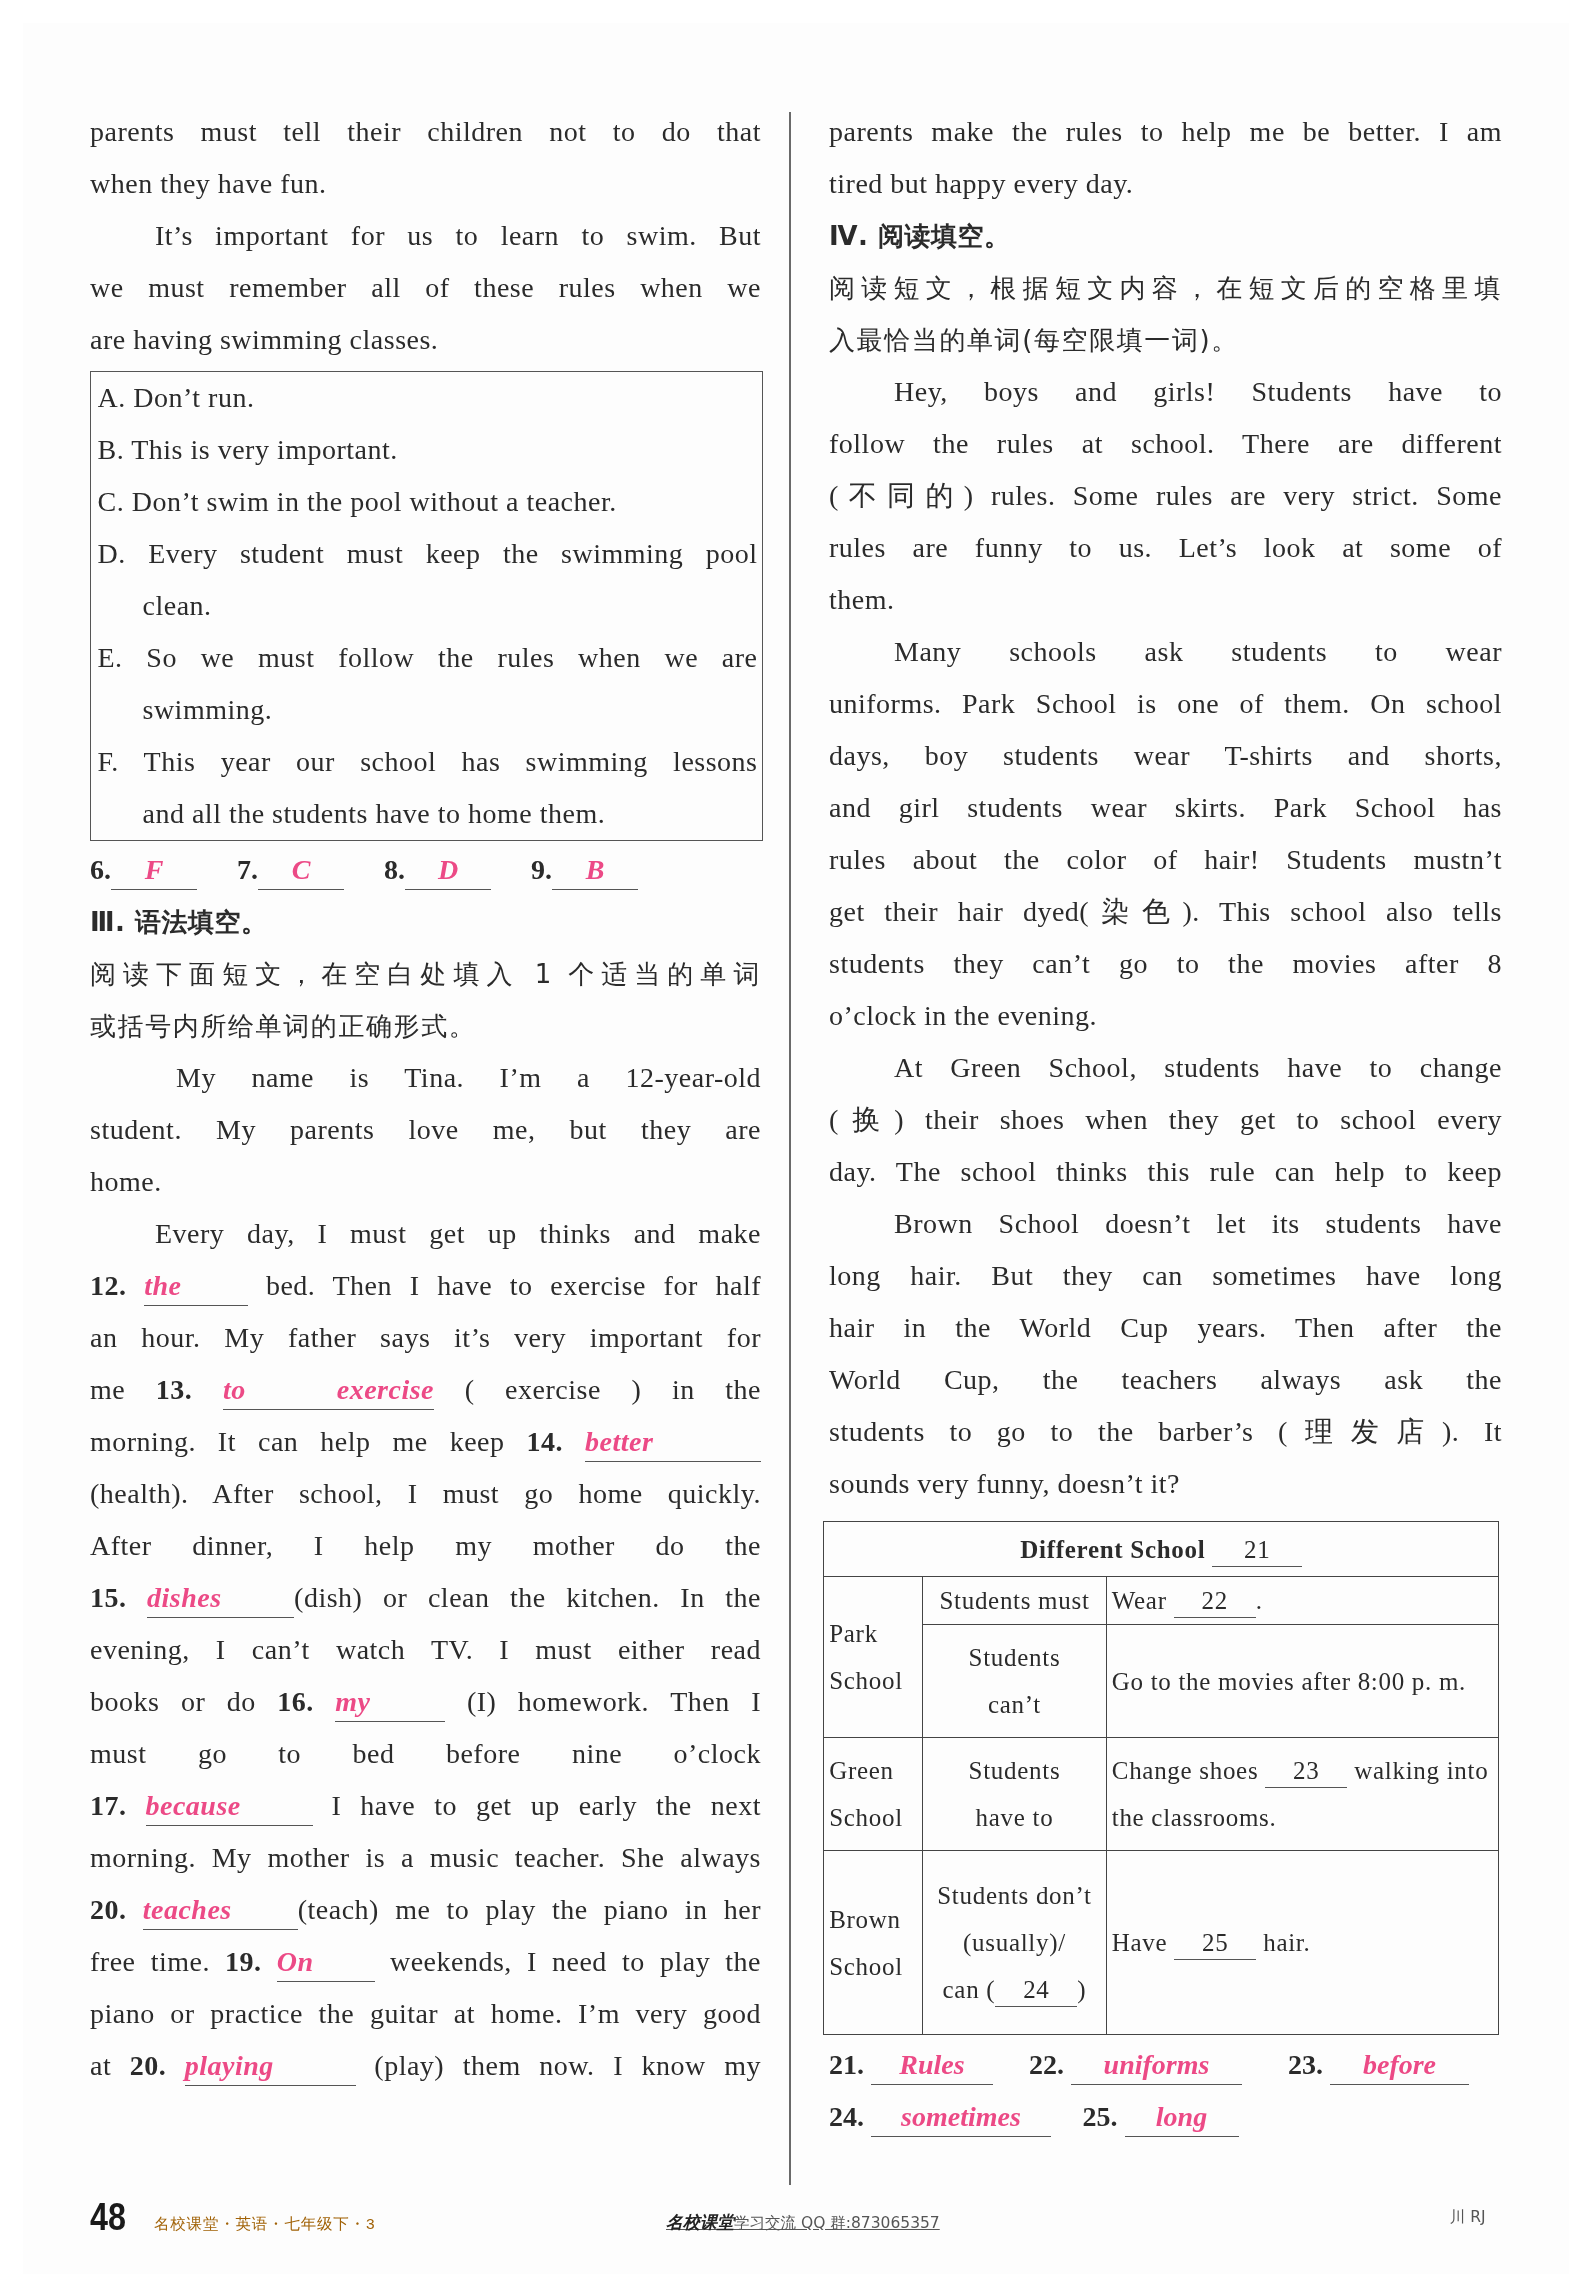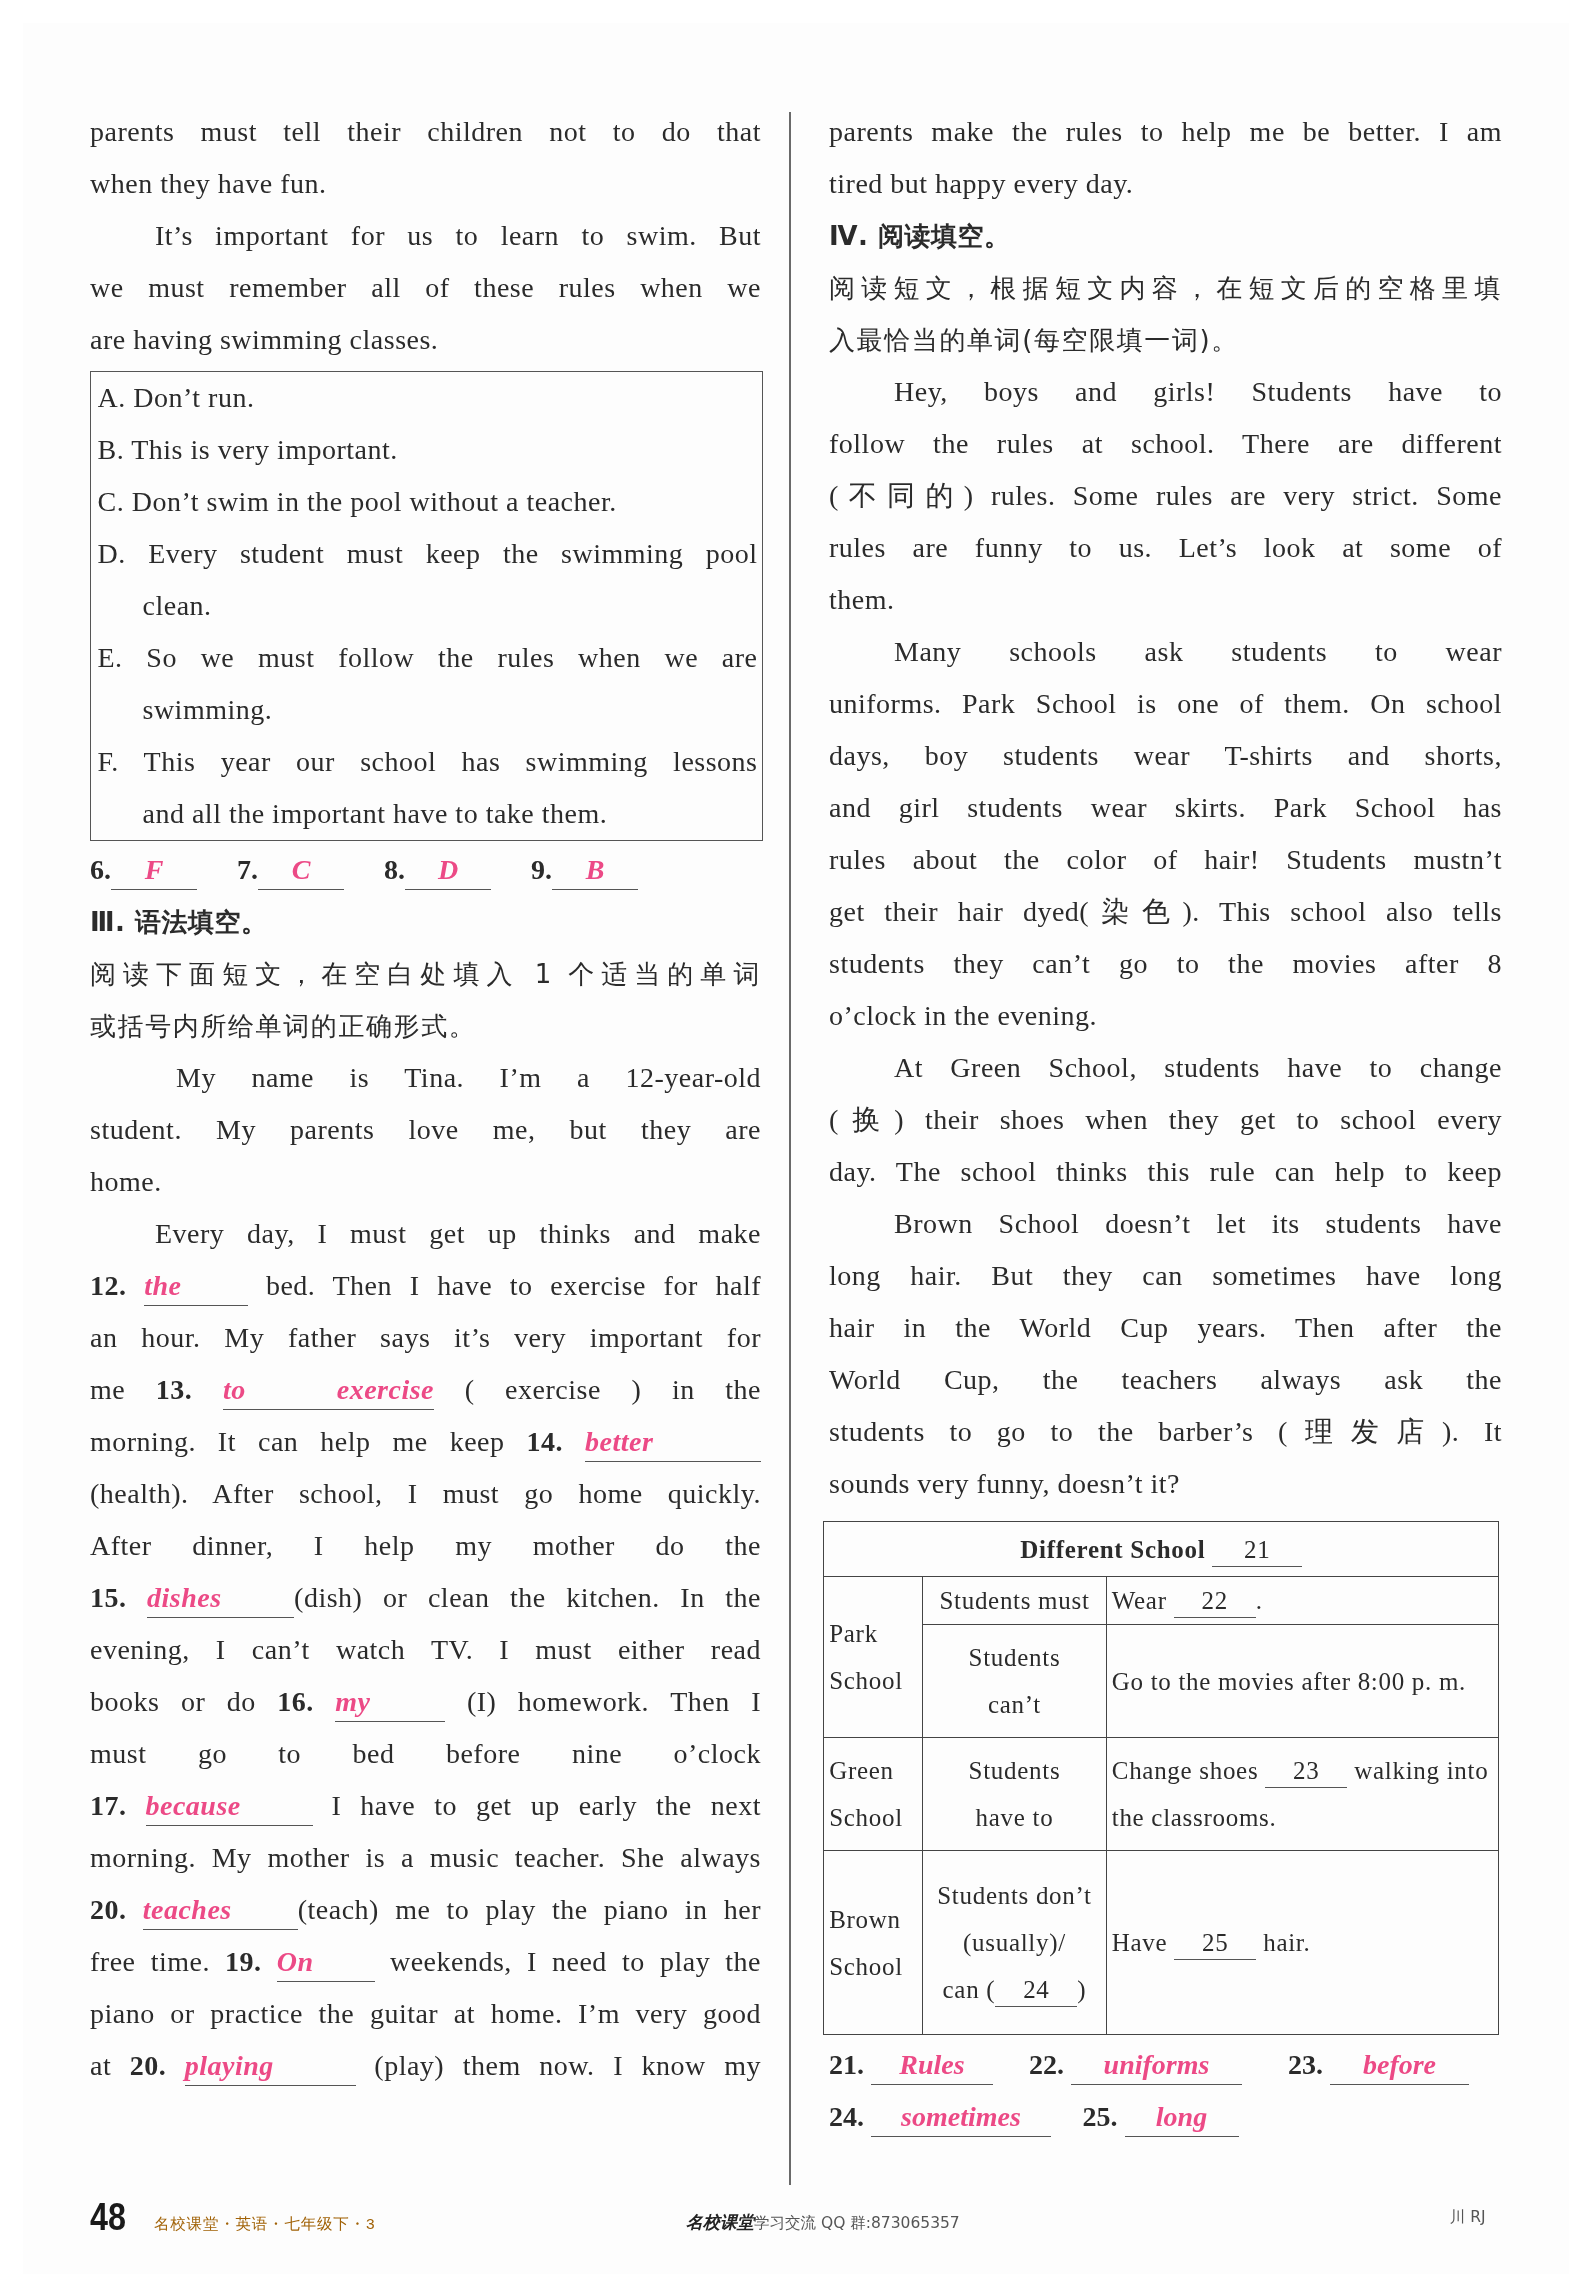--- a/index.html
+++ b/index.html
@@ -25,21 +25,21 @@
   .optbox .line.last { text-align-last:left; }
   .opt-cont { padding-left:45px; }
   .ansrow { height:52px; line-height:52px; font-size:28px; white-space:nowrap; }
   .ansrow .item { display:inline-block; margin-right:33px; }
   table.rules { border-collapse:collapse; width:676px; margin-top:11.4px; margin-left:-5.7px; font-size:25px; letter-spacing:0.7px; }
   table.rules td { border:1.6px solid #444; padding:0 4.9px; vertical-align:middle; line-height:47px; }
   table.rules .th { text-align:center; font-weight:bold; height:54px; }
   .footer { position:absolute; top:2196px; left:90px; width:1420px; height:49px; }
   .pageno { position:absolute; left:0; top:0; font-family:"Liberation Sans","DejaVu Sans",sans-serif; font-weight:bold; font-size:38px; color:#1a1a1a; transform:scaleX(0.85); transform-origin:left; }
   .book { position:absolute; left:64px; top:18px; font-family:Liberation Sans, sans-serif; font-size:15.5px; color:#a16207; letter-spacing:0.8px; }
-  .brand { position:absolute; left:596px; top:14.7px; font-family:"DejaVu Sans",sans-serif; font-size:15.5px; color:#555; }
+  .brand { position:absolute; left:576px; top:14.7px; font-family:"DejaVu Sans",sans-serif; font-size:15.5px; color:#555;text-decoration:underline; }
   .brand b { font-style:italic; color:#222; font-size:17px; }
   .edition { position:absolute; right:24.5px; top:11.4px; font-family:"DejaVu Sans",sans-serif; font-size:15.5px; color:#555; }
 </style>
 </head>
 <body>
 
 <div class="page"></div>
 <div class="divider"></div>
 
 <div class="col col-left">
@@ -51,21 +51,21 @@
 
   <div class="optbox">
     <div class="line last"><span>A.</span> <span>Don’t run.</span></div>
     <div class="line last"><span>B.</span> <span>This is very important.</span></div>
     <div class="line last"><span>C.</span> <span>Don’t swim in the pool without a teacher.</span></div>
     <div class="line"><span>D.</span> <span>Every student must keep the swimming pool</span></div>
     <div class="line last opt-cont">clean.</div>
     <div class="line"><span>E.</span> <span>So we must follow the rules when we are</span></div>
     <div class="line last opt-cont">swimming.</div>
     <div class="line"><span>F.</span> <span>This year our school has swimming lessons</span></div>
-    <div class="line last opt-cont">and all the important have to take them.</div>
+    <div class="line last opt-cont">and all the students have to home them.</div>
   </div>
 
   <div class="ansrow">
     <span class="item"><span class="num">6.</span><span class="blank" style="width:86px"><span class="ans">F</span></span></span>
     <span class="item"><span class="num">7.</span><span class="blank" style="width:86px"><span class="ans">C</span></span></span>
     <span class="item"><span class="num">8.</span><span class="blank" style="width:86px"><span class="ans">D</span></span></span>
     <span class="item"><span class="num">9.</span><span class="blank" style="width:86px"><span class="ans">B</span></span></span>
   </div>
 
   <div class="line zh-title">Ⅲ. 语法填空。</div>

